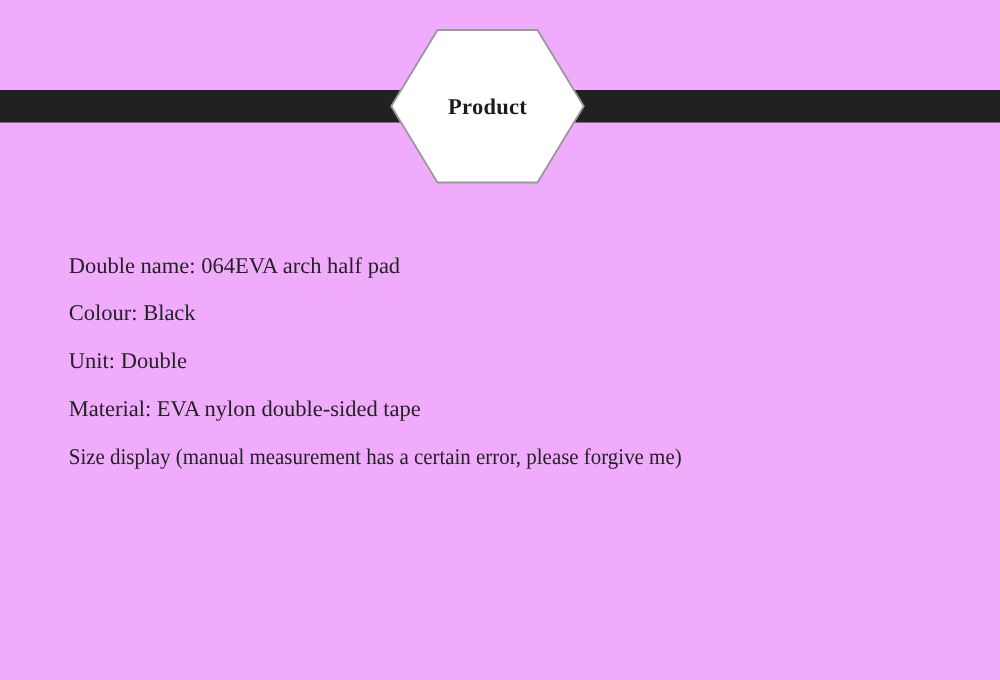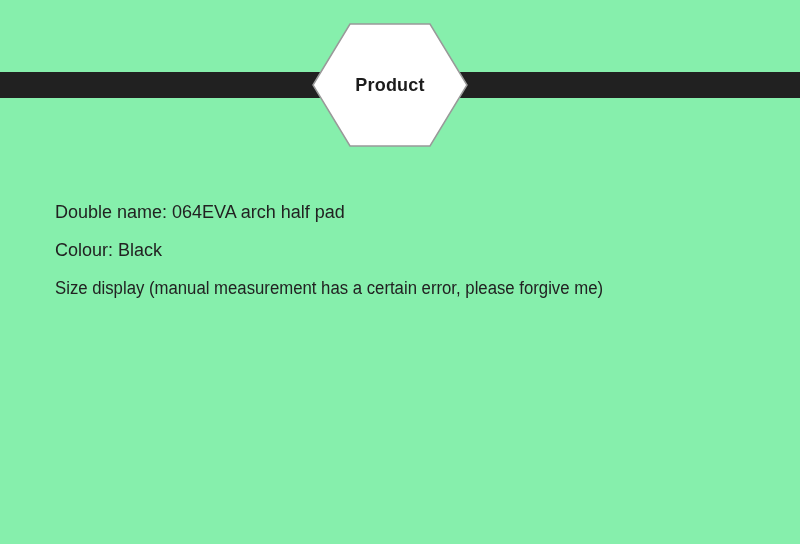--- a/index.html
+++ b/index.html
@@ -10,21 +10,22 @@
   body {
     width: 800px;
     height: 544px;
     position: relative;
     overflow: hidden;
     font-family: "Liberation Sans", sans-serif;
   }
   .page {
     position: absolute;
     inset: 0;
-    background: #86efac;
+    background: #f0abfc;
+    font-family: Liberation Serif, serif;
   }
   
   .ribbon {
     position: absolute;
     left: 0;
     top: 72px;
     width: 800px;
     height: 26px;
     background: #212121;
   }
@@ -89,16 +90,18 @@
       <polygon points="2,63 39,2 119,2 156,63 119,124 39,124" fill="#ffffff" stroke="#999999" stroke-width="1.5" stroke-linejoin="miter"></polygon>
     </svg>
     <div class="hex-text">
       <span>Product</span>
     </div>
   </div>
 
   <div class="info">
     <div class="info-line">Double name: 064EVA arch half pad</div>
     <div class="info-line">Colour: Black</div>
+    <div class="info-line">Unit: Double</div>
+    <div class="info-line">Material: EVA nylon double-sided tape</div>
     <div class="info-line condensed">Size display (manual measurement has a certain error, please forgive me)</div>
   </div>
 
 </div>
 
 </body></html>

